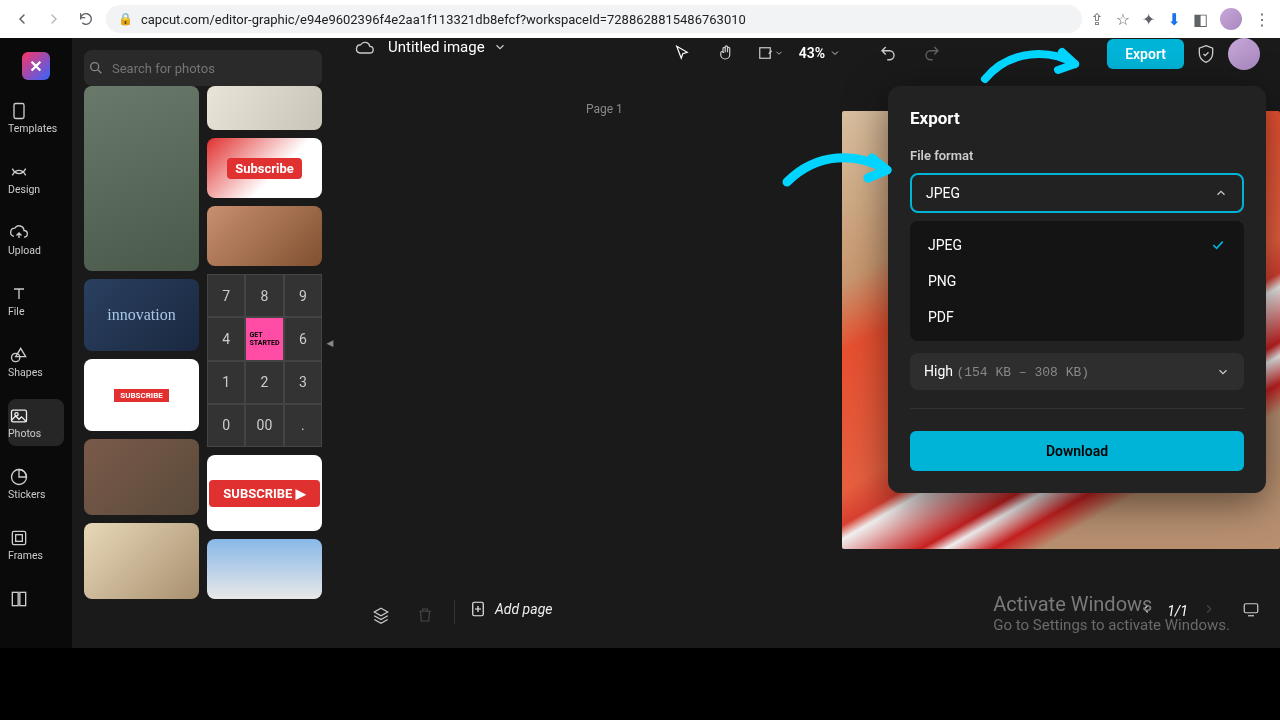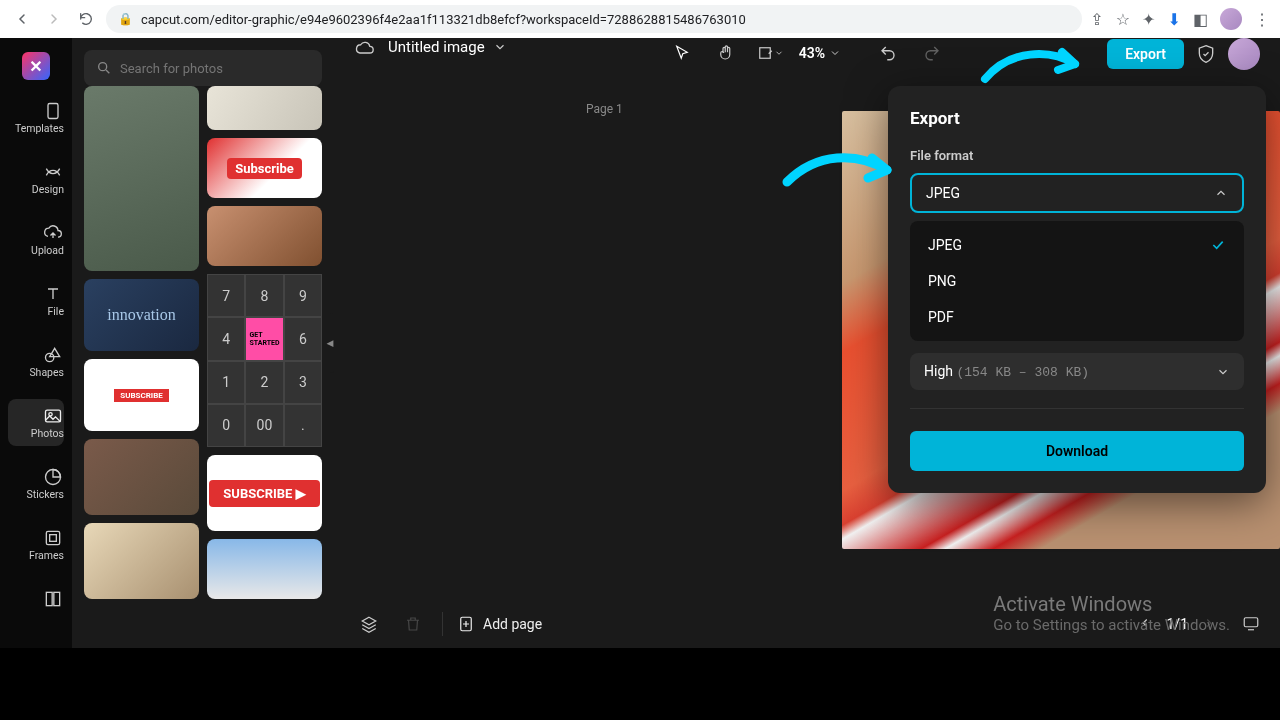--- a/index.html
+++ b/index.html
@@ -13,28 +13,28 @@
 .browser-icons { display:flex; gap:12px; align-items:center; }
 .avatar-small { width:22px; height:22px; border-radius:50%; background:linear-gradient(135deg,#c8a8d8,#a888c0); }
 .dots { font-size:16px; }
 
 
 .app { display:flex; height:610px; background:#0a0a0a; }
 
 
 .rail { width:72px; background:#0a0a0a; display:flex; flex-direction:column; align-items:center; padding-top:14px; gap:14px; }
 .rail .logo { width:28px; height:28px; border-radius:6px; background:linear-gradient(135deg,#ff3366,#3366ff); display:flex; align-items:center; justify-content:center; font-weight:bold; font-size:16px; }
-.rail-item { display:flex; flex-direction:column; align-items:flex-end; gap:0; width:56px; padding:6px 0; border-radius:8px; cursor:pointer; }
+.rail-item { display:flex; flex-direction:column; align-items:flex-start; gap:0; width:56px; padding:6px 0; border-radius:8px; cursor:pointer; }
 .rail-item.active { background:#262626; }
 .rail-item .ic { width:22px; height:22px; display:flex; align-items:center; justify-content:center; }
 .rail-item .lbl { font-size:10.5px; color:#ccc; }
 
 
 .panel { width:262px; background:#1a1a1a; padding:12px; overflow:hidden; position:relative; }
-.search { background:#2a2a2a; border-radius:8px; height:36px; display:flex; align-items:center; padding:0 12px; gap:8px; }
+.search { background:#2a2a2a; border-radius:8px; height:36px; display:flex; align-items:center; padding:0 4px; gap:8px; }
 .search input { background:none; border:none; outline:none; color:#aaa; font-size:13px; flex:1; }
 .chips { display:flex; gap:8px; margin:12px 0; }
 .chip { background:#2a2a2a; border-radius:16px; padding:5px 12px; font-size:12px; color:#ddd; cursor:pointer; }
 .photo-grid { display:grid; grid-template-columns:1fr 1fr; gap:8px; }
 .ph { border-radius:8px; background:#333; }
 .ph.a{height:185px;background:linear-gradient(160deg,#6a7a6a,#4a5a4a);}
 .ph.b{height:44px;background:linear-gradient(120deg,#e8e4d8,#c8c4b8);}
 .ph.c{height:60px;margin-top:8px;background:linear-gradient(135deg,#e03030,#fff 60%);display:flex;align-items:center;justify-content:center;}
 .ph.c::after{content:"Subscribe";color:#fff;font-weight:bold;font-size:13px;background:#e03030;padding:3px 8px;border-radius:4px;}
 .ph.d{height:60px;margin-top:8px;background:linear-gradient(135deg,#c89070,#805030);}
@@ -63,21 +63,21 @@
 .zoom { display:flex; align-items:center; gap:4px; font-size:14px; font-weight:600; }
 .right-tools { margin-left:auto; display:flex; align-items:center; gap:12px; }
 .export-btn { background:#00b4d8; color:#fff; border:none; padding:7px 18px; border-radius:6px; font-size:14px; font-weight:600; cursor:pointer; }
 .shield-ic { width:20px; height:20px; }
 .avatar-big { width:32px; height:32px; border-radius:50%; background:linear-gradient(135deg,#c8a8d8,#a888c0); }
 
 .canvas-area { flex:1; position:relative; display:flex; align-items:center; justify-content:flex-end; }
 .page-label { position:absolute; top:10px; left:252px; font-size:12px; color:#888; }
 .canvas-img { width:438px; height:438px; background:linear-gradient(150deg,#d8c0a0 0%,#c89870 25%,#e85030 35%,#e86040 55%,#d84030 60%,#f0f0f0 62%,#c82020 70%,#f0f0f0 72%,#c82020 76%,#b89070 80%); border-radius:2px; margin-top:-80px; margin-left:-100px; position:relative; }
 
-.bottom-bar { position:absolute; bottom:0; left:0; right:0; height:48px; display:flex; align-items:center; padding:0 20px; gap:14px; }
+.bottom-bar { position:absolute; bottom:0; left:12px; right:0; height:48px; display:flex; align-items:flex-start; padding:0 20px; gap:14px;font-style:italic; }
 .bottom-bar .sep { width:1px; height:24px; background:#333; }
 .add-page { display:flex; align-items:center; gap:8px; font-size:14px; color:#eee; cursor:pointer; }
 .page-nav { margin-left:auto; display:flex; align-items:center; gap:14px; font-size:14px; }
 .page-nav .dis { opacity:0.4; }
 
 
 .export-pop { position:absolute; top:86px; right:14px; width:378px; background:#222; border-radius:12px; padding:22px; box-shadow:0 10px 40px rgba(0,0,0,0.5); }
 .export-pop h3 { font-size:17px; font-weight:700; margin-bottom:20px; }
 .export-pop .label { font-size:13px; color:#ccc; font-weight:600; margin-bottom:10px; }
 .select-box { border:2px solid #00b4d8; border-radius:8px; padding:10px 14px; display:flex; justify-content:space-between; align-items:center; font-size:14px; cursor:pointer; background:#222; }

